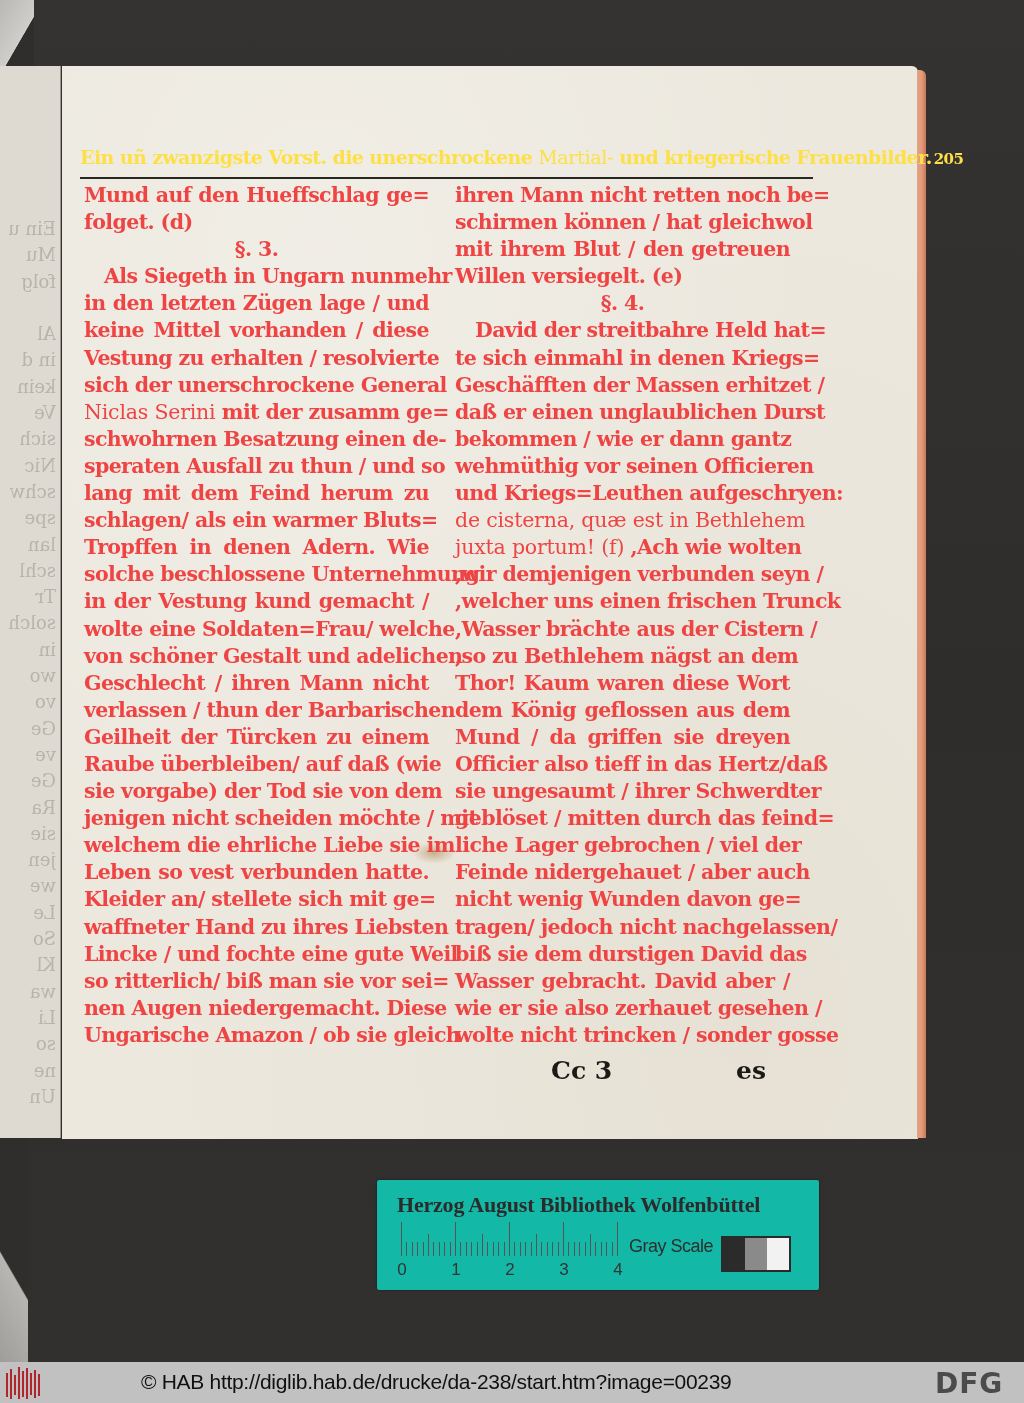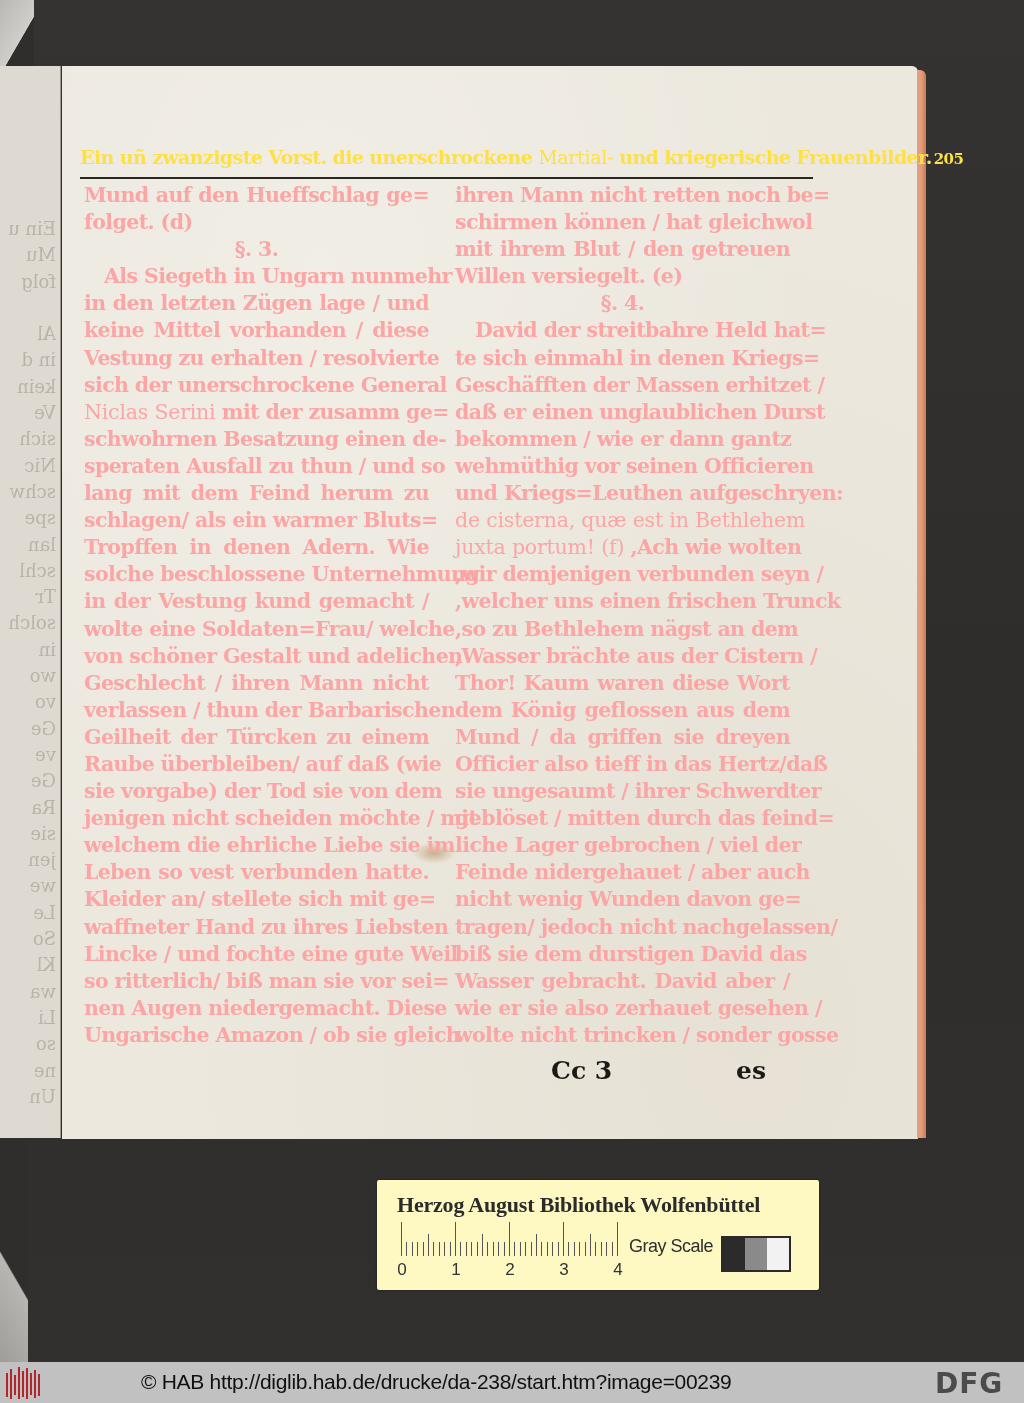--- a/index.html
+++ b/index.html
@@ -54,39 +54,39 @@
   }
   .running-head .antiqua { font-weight: normal; font-style: normal; letter-spacing: -0.3px; }
   .running-head .folio { font-size: 15px; margin-left: 2px; }
   .head-rule {
     position: absolute; left: 80px; top: 177px; width: 733px; height: 2px;
     background: #2a2723;
   }
   .column {
     position: absolute; top: 182px;
     font-family: "DejaVu Serif", serif; font-size: 20.5px; line-height: 27.1px;
-    color: #fca5a5; font-weight: bold;
+    color: #ef4444; font-weight: bold;
   }
   .col-left { left: 84px; width: 345px; }
   .col-right { left: 455px; width: 335px; }
   .line { white-space: nowrap; display: block; text-align: justify; text-align-last: justify; letter-spacing: -0.6px; height: 27.1px; overflow: visible; }
   .line.last { text-align-last: left; }
   .line.center { text-align: center; text-align-last: center; }
   .line.indent { padding-left: 20px; }
   .line .latin { font-weight: normal; letter-spacing: -0.2px; }
   .signature {
     position: absolute; top: 1056px; left: 455px; width: 335px; height: 30px;
     font-family: "DejaVu Serif", serif; font-size: 25px; font-weight: bold; color: #1c1a17;
   }
   .signature .sig { position: absolute; left: 96px; }
   .signature .catch { position: absolute; right: 24px; }
 
   .hab-card {
     position: absolute; left: 377px; top: 1180px; width: 442px; height: 110px;
-    background: #fef9c3; border-radius: 2px;
+    background: #14b8a6; border-radius: 2px;
     box-shadow: 0 0 2px rgba(0,0,0,0.5);
   }
   .hab-title {
     position: absolute; left: 20px; top: 12px;
     font-family: "Liberation Serif", serif; font-weight: bold; font-size: 22px; color: #2b2b2b;
     letter-spacing: -0.2px; white-space: nowrap;
   }
   .ruler { position: absolute; left: 24px; top: 54px; width: 220px; height: 50px; }
   .ruler .tick { position: absolute; bottom: 28px; width: 1px; background: #555; }
   .ruler .num {
@@ -217,22 +217,22 @@
     <span class="line">te sich einmahl in denen Kriegs=</span>
     <span class="line">Geschäfften der Massen erhitzet /</span>
     <span class="line">daß er einen unglaublichen Durst</span>
     <span class="line">bekommen / wie er dann gantz</span>
     <span class="line">wehmüthig vor seinen Officieren</span>
     <span class="line">und Kriegs=Leuthen aufgeschryen:</span>
     <span class="line"><span class="latin">de cisterna, quæ est in Bethlehem</span></span>
     <span class="line"><span class="latin">juxta portum! (f) </span>,Ach wie wolten</span>
     <span class="line">,wir demjenigen verbunden seyn /</span>
     <span class="line">,welcher uns einen frischen Trunck</span>
+    <span class="line">,Wasser brächte aus der Cistern /</span>
     <span class="line">,so zu Bethlehem nägst an dem</span>
-    <span class="line">,Wasser brächte aus der Cistern /</span>
     <span class="line">Thor! Kaum waren diese Wort</span>
     <span class="line">dem König geflossen aus dem</span>
     <span class="line">Mund / da griffen sie dreyen</span>
     <span class="line">Officier also tieff in das Hertz/daß</span>
     <span class="line">sie ungesaumt / ihrer Schwerdter</span>
     <span class="line">geblöset / mitten durch das feind=</span>
     <span class="line">liche Lager gebrochen / viel der</span>
     <span class="line">Feinde nidergehauet / aber auch</span>
     <span class="line">nicht wenig Wunden davon ge=</span>
     <span class="line">tragen/ jedoch nicht nachgelassen/</span>

